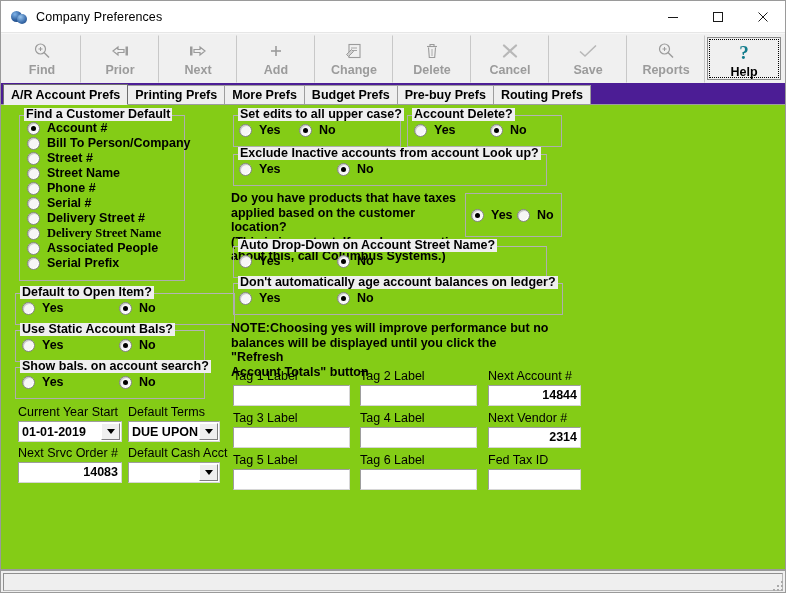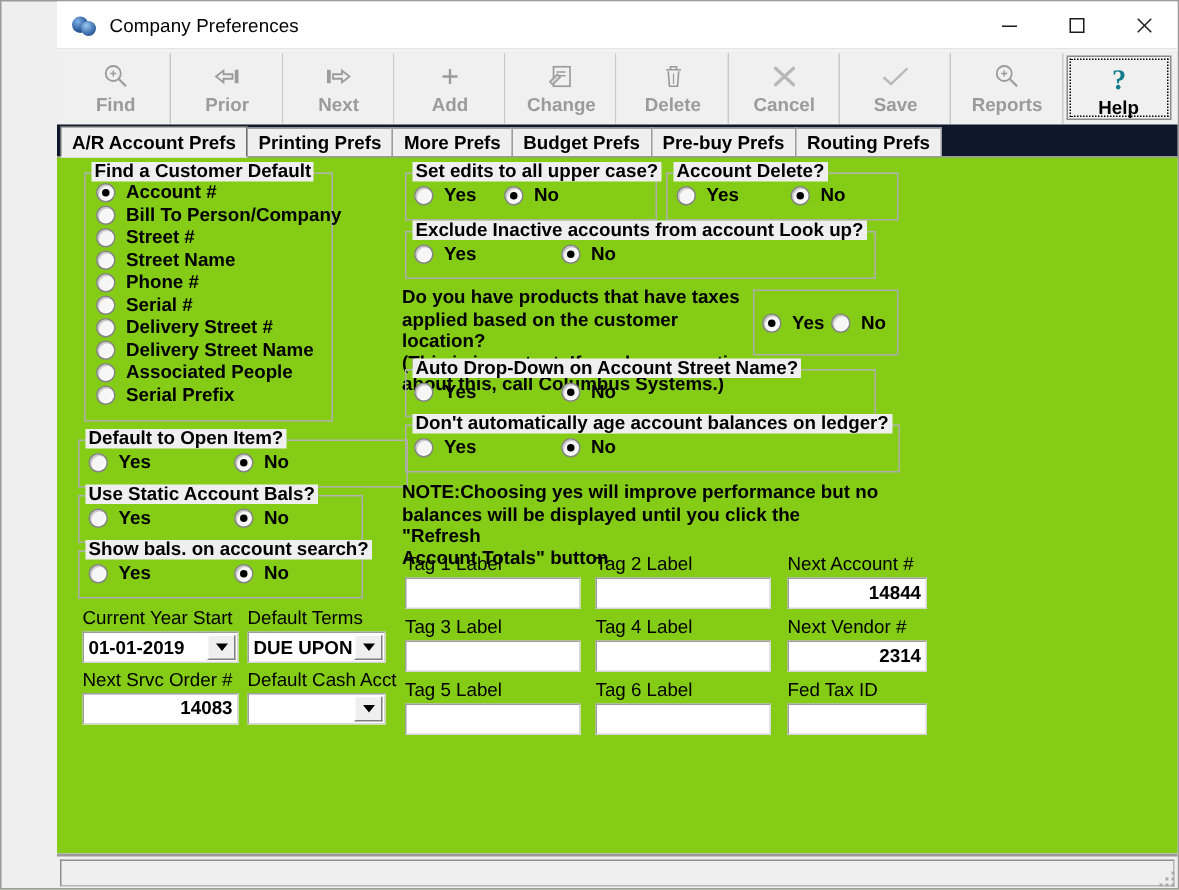--- a/index.html
+++ b/index.html
@@ -8,21 +8,21 @@
     background:#efefef;
     font-family:"Liberation Sans", sans-serif;
     font-size:12px;color:#000;
   }
   
   #window{
     position:absolute;left:0;top:0;width:786px;height:593px;
     background:#efefef;
     border:1px solid #9a9a9a;
     box-sizing:border-box;
-    display:flex;flex-direction:column;padding-left:37px;
+    display:flex;flex-direction:column;
   }
   
   #titlebar{
     height:31px;background:#ffffff;flex:0 0 auto;
     display:flex;align-items:center;
     border-bottom:1px solid #e6e6e6;
     position:relative;
   }
   #app-icon{width:18px;height:18px;margin-left:9px;margin-right:8px;position:relative;flex:0 0 auto;}
   #app-icon .b1{position:absolute;left:1px;top:3px;width:11px;height:11px;border-radius:50%;
@@ -51,21 +51,21 @@
   .tb-btn .tb-ico{height:22px;display:flex;align-items:center;justify-content:center;}
   .tb-btn .tb-lbl{margin-top:1px;}
   .tb-btn.enabled{color:#000;}
   .tb-btn.focus{
     border:1px solid #8a8a8a;background:#f0f0f0;
     outline:1px dotted #000;outline-offset:-3px;
     margin:2px 2px 3px 2px;width:74px;
   }
   
   #tabstrip{
-    flex:0 0 auto;height:22px;background:#0f172a;
+    flex:0 0 auto;height:22px;background:#4c1d95;
     display:flex;align-items:flex-end;
     padding-left:2px;box-sizing:border-box;
     border-bottom:1px solid #9d9d9d;
   }
   .tab{
     height:19px;line-height:19px;padding:0 7px;
     font-size:12.5px;font-weight:bold;color:#000;
     background:#efefef;
     border:1px solid #9d9d9d;border-bottom:none;
     margin-right:-1px;box-sizing:border-box;
@@ -326,21 +326,21 @@
         <span class="rlbl">Phone #</span>
       </div>
     <div class="rad" style="left:26px;top:91px;">
         <span class="dot"></span>
         <span class="rlbl">Serial #</span>
       </div>
     <div class="rad" style="left:26px;top:106px;">
         <span class="dot"></span>
         <span class="rlbl">Delivery Street #</span>
       </div>
-    <div class="rad" style="left:26px;top:121px;">
+    <div class="rad" style="left:26px;top:121px;font-family:Liberation Serif, serif;">
         <span class="dot"></span>
         <span class="rlbl">Delivery Street Name</span>
       </div>
     <div class="rad" style="left:26px;top:136px;">
         <span class="dot"></span>
         <span class="rlbl">Associated People</span>
       </div>
     <div class="rad" style="left:26px;top:151px;">
         <span class="dot"></span>
         <span class="rlbl">Serial Prefix</span>

